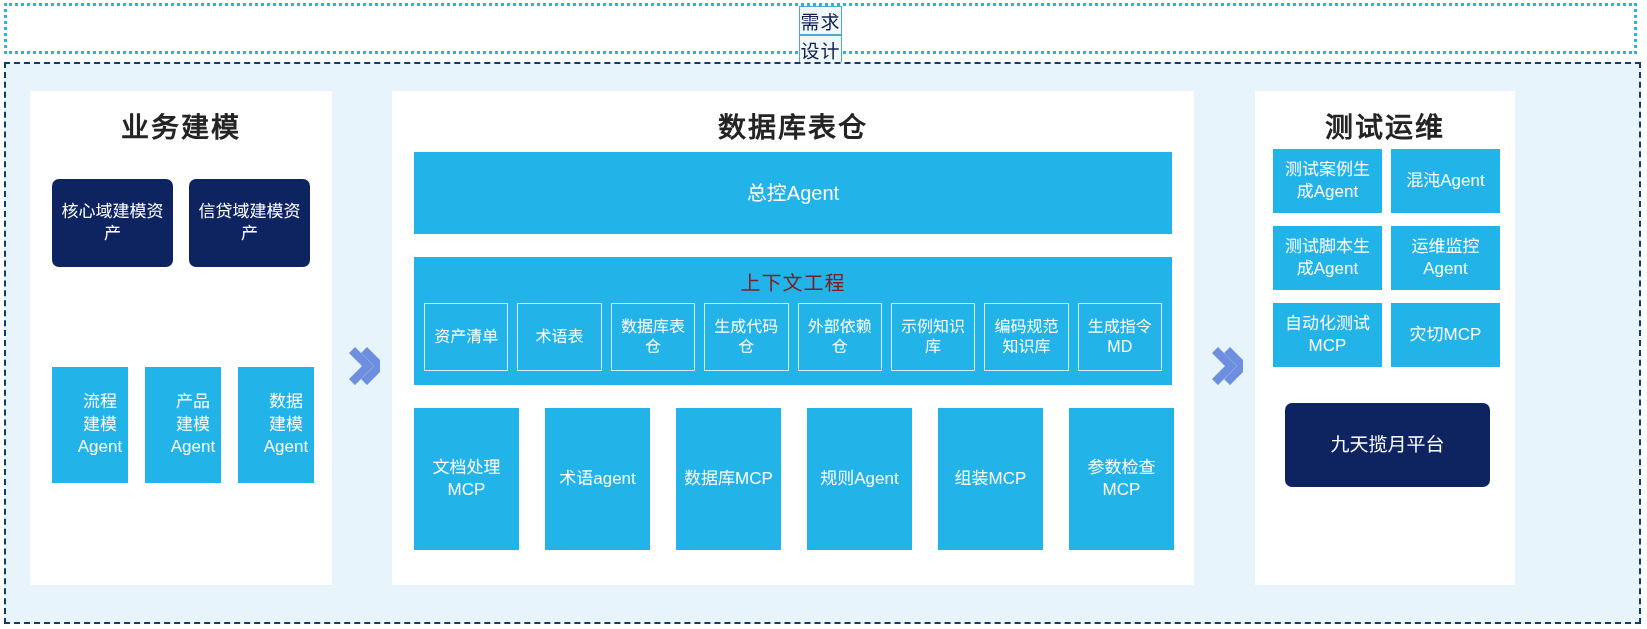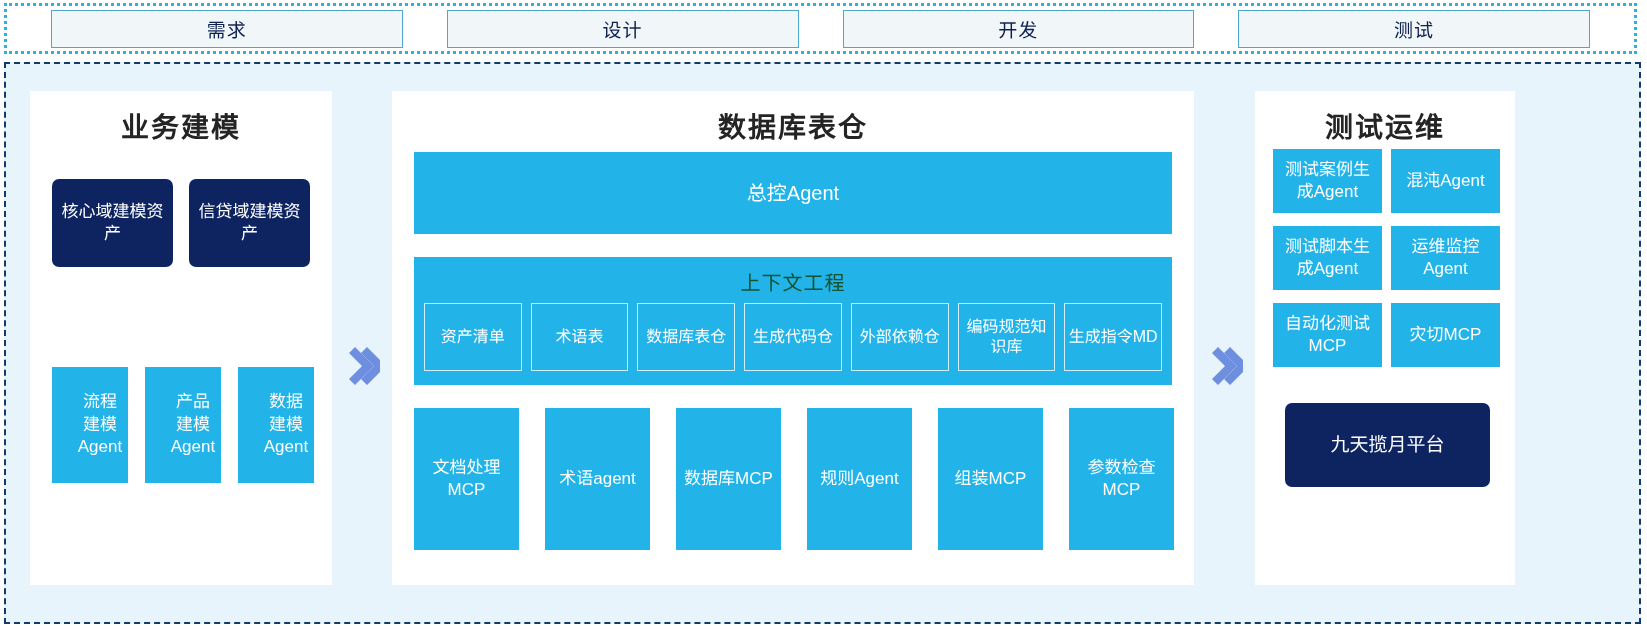--- a/index.html
+++ b/index.html
@@ -23,20 +23,21 @@
     top: 3px;
     width: 1633px;
     height: 51px;
     box-sizing: border-box;
     border: 3px dotted #2BB3E0;
     background: #ffffff;
     display: flex;
     align-items: center;
     justify-content: space-between;
     padding: 0 22px;
+    flex-direction: column;
   }
   .phase-box {
     flex: 1 1 0;
     height: 38px;
     margin: 0 22px;
     box-sizing: border-box;
     background: #F1F6F9;
     border: 1.5px solid #4FA8CC;
     color: #0E2050;
     font-size: 19px;
@@ -153,21 +154,21 @@
   }
   #context-engineering {
     position: absolute;
     left: 22px;
     top: 166px;
     width: 758px;
     height: 128px;
   }
   #ce-title {
     text-align: center;
-    color: #14532d;
+    color: #7f1d1d;
     font-size: 20px;
     letter-spacing: 1px;
     padding-top: 10px;
   }
   #ce-items {
     position: absolute;
     left: 10px;
     top: 46px;
     right: 10px;
     height: 68px;
@@ -287,20 +288,23 @@
         <div class="cyan-outline-box">
           <span>数据库表仓</span>
         </div>
         <div class="cyan-outline-box">
           <span>生成代码仓</span>
         </div>
         <div class="cyan-outline-box">
           <span>外部依赖仓</span>
         </div>
         <div class="cyan-outline-box">
+          <span>示例知识库</span>
+        </div>
+        <div class="cyan-outline-box">
           <span>编码规范知识库</span>
         </div>
         <div class="cyan-outline-box">
           <span>生成指令MD</span>
         </div>
       </div>
     </div>
 
     <div id="tool-row">
       <div class="cyan-box">

